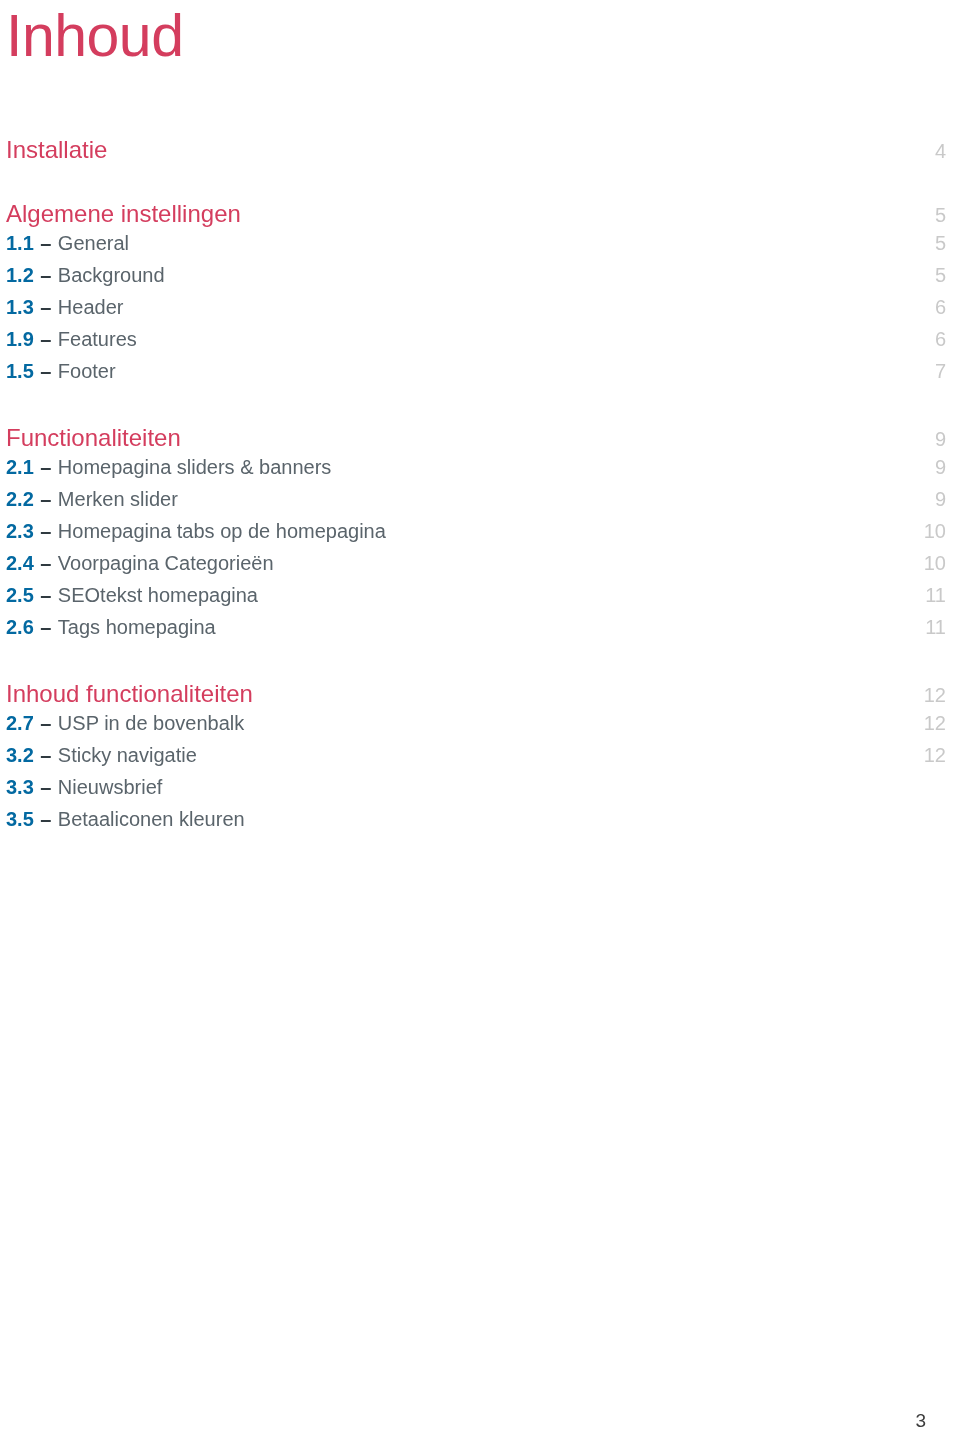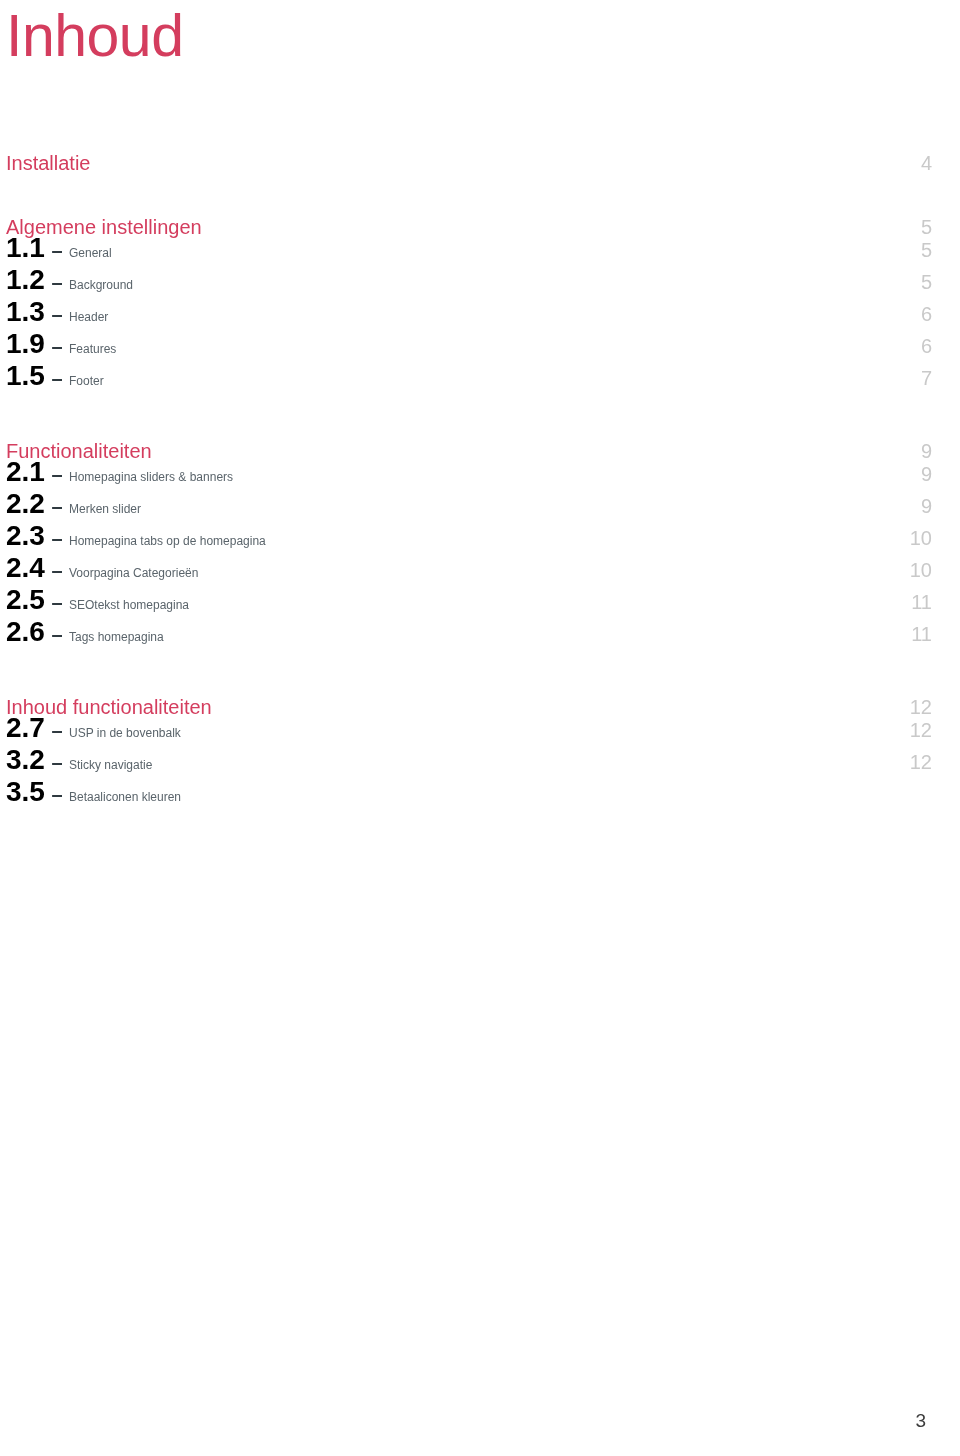--- a/index.html
+++ b/index.html
@@ -13,21 +13,21 @@
     position: relative;
     font-family: "Liberation Sans", sans-serif;
     -webkit-font-smoothing: antialiased;
   }
 
   .page {
     position: relative;
     width: 960px;
     height: 1456px;
     box-sizing: border-box;
-    padding: 0 28px 0 6px;
+    padding: 0 14px 0 6px;
   }
 
   .doc-title {
     color: #d43d5e;
     font-size: 59px;
     font-weight: 300;
     letter-spacing: -0.5px;
     line-height: 1;
     margin: 0;
     padding-top: 7px;
@@ -64,40 +64,39 @@
     color: #c9c9c9;
     font-size: 20px;
     font-weight: 400;
     text-align: right;
     min-width: 30px;
   }
 
   
   .row-heading .entry {
     color: #d43d5e;
-    font-size: 20px;
-    font-weight: 400;
-    margin-top: 16px;
+    font-size: 24px;
+    font-weight: 400;
   }
 
   
   .row-sub .num {
-    color: #000000;
-    font-size: 28px;
+    color: #0369a1;
+    font-size: 20px;
     font-weight: 700;
   }
   .row-sub .dash {
     color: #2f3a40;
     font-size: 20px;
     font-weight: 700;
     padding: 0 2px;
   }
   .row-sub .label {
     color: #5a646b;
-    font-size: 12px;
+    font-size: 20px;
     font-weight: 400;
   }
 
   .folio {
     position: absolute;
     right: 34px;
     bottom: 24px;
     color: #3c3c3c;
     font-size: 19px;
     font-weight: 400;
@@ -197,20 +196,25 @@
           <span class="entry"><span class="num">2.7</span> <span class="dash">–</span> <span class="label">USP in de bovenbalk</span></span>
           <span class="filler"></span>
           <span class="pageno">12</span>
         </div>
         <div class="toc-row row-sub">
           <span class="entry"><span class="num">3.2</span> <span class="dash">–</span> <span class="label">Sticky navigatie</span></span>
           <span class="filler"></span>
           <span class="pageno">12</span>
         </div>
         <div class="toc-row row-sub">
+          <span class="entry"><span class="num">3.3</span> <span class="dash">–</span> <span class="label">Nieuwsbrief</span></span>
+          <span class="filler"></span>
+          <span class="pageno"></span>
+        </div>
+        <div class="toc-row row-sub">
           <span class="entry"><span class="num">3.5</span> <span class="dash">–</span> <span class="label">Betaaliconen kleuren</span></span>
           <span class="filler"></span>
           <span class="pageno"></span>
         </div>
       </div>
     </div>
 
   <div class="folio">3</div>
 
 </div>

